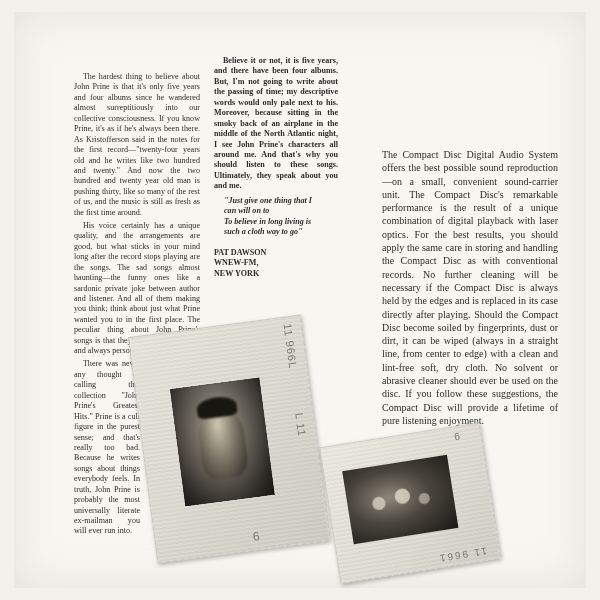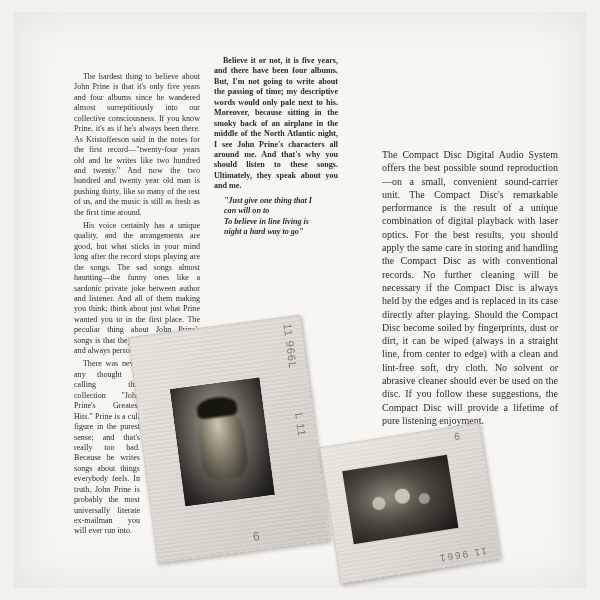--- a/index.html
+++ b/index.html
@@ -218,22 +218,27 @@
       <p class="indent">The hardest thing to believe about John Prine is that it's only five years and four albums since he wandered almost surreptitiously into our collective consciousness. If you know Prine, it's as if he's always been there. As Kristofferson said in the notes for the first record—"twenty-four years old and he writes like two hundred and twenty." And now the two hundred and twenty year old man is pushing thirty, like so many of the rest of us, and the music is still as fresh as the first time around.</p>
       <p class="indent">His voice certainly has a unique quality, and the arrangements are good, but what sticks in your mind long after the record stops playing are the songs. The sad songs almost haunting—the funny ones like a sardonic private joke between author and listener. And all of them making you think; think about just what Prine wanted you to in the first place. The peculiar thing about John Prine's songs is that they're always accessible and always personal.</p>
       <p class="indent narrow">There was never any thought of calling this collection "John Prine's Greatest Hits." Prine is a cult figure in the purest sense; and that's really too bad. Because he writes songs about things everybody feels. In truth, John Prine is probably the most universally literate ex-mailman you will ever run into.</p>
     </div>
 
     <div class="col" id="col2">
       <p class="indent">Believe it or not, it is five years, and there have been four albums. But, I'm not going to write about the passing of time; my descriptive words would only pale next to his. Moreover, because sitting in the smoky back of an airplane in the middle of the North Atlantic night, I see John Prine's characters all around me. And that's why you should listen to these songs. Ultimately, they speak about you and me.</p>
       <div class="quote">
         <div>"Just give one thing that I</div>
         <div>can will on to</div>
-        <div>To believe in line living is</div>
-        <div>night a hard way to go"</div>
+        <div>To believe in long living is</div>
+        <div>such a cloth way to go"</div>
+      </div>
+      <div class="signoff">
+        <div>PAT DAWSON</div>
+        <div>WNEW-FM,</div>
+        <div>NEW YORK</div>
       </div>
     </div>
 
     <div class="col" id="col3">
       <p>The Compact Disc Digital Audio System offers the best possible sound reproduction—on a small, convenient sound-carrier unit. The Compact Disc's remarkable performance is the result of a unique combination of digital playback with laser optics. For the best results, you should apply the same care in storing and handling the Compact Disc as with conventional records. No further cleaning will be necessary if the Compact Disc is always held by the edges and is replaced in its case directly after playing. Should the Compact Disc become soiled by fingerprints, dust or dirt, it can be wiped (always in a straight line, from center to edge) with a clean and lint-free soft, dry cloth. No solvent or abrasive cleaner should ever be used on the disc. If you follow these suggestions, the Compact Disc will provide a lifetime of pure listening enjoyment.</p>
     </div>
 
     <div class="filmstrip" id="strip-large">
       <div class="photo">
         <div class="figure"></div>

